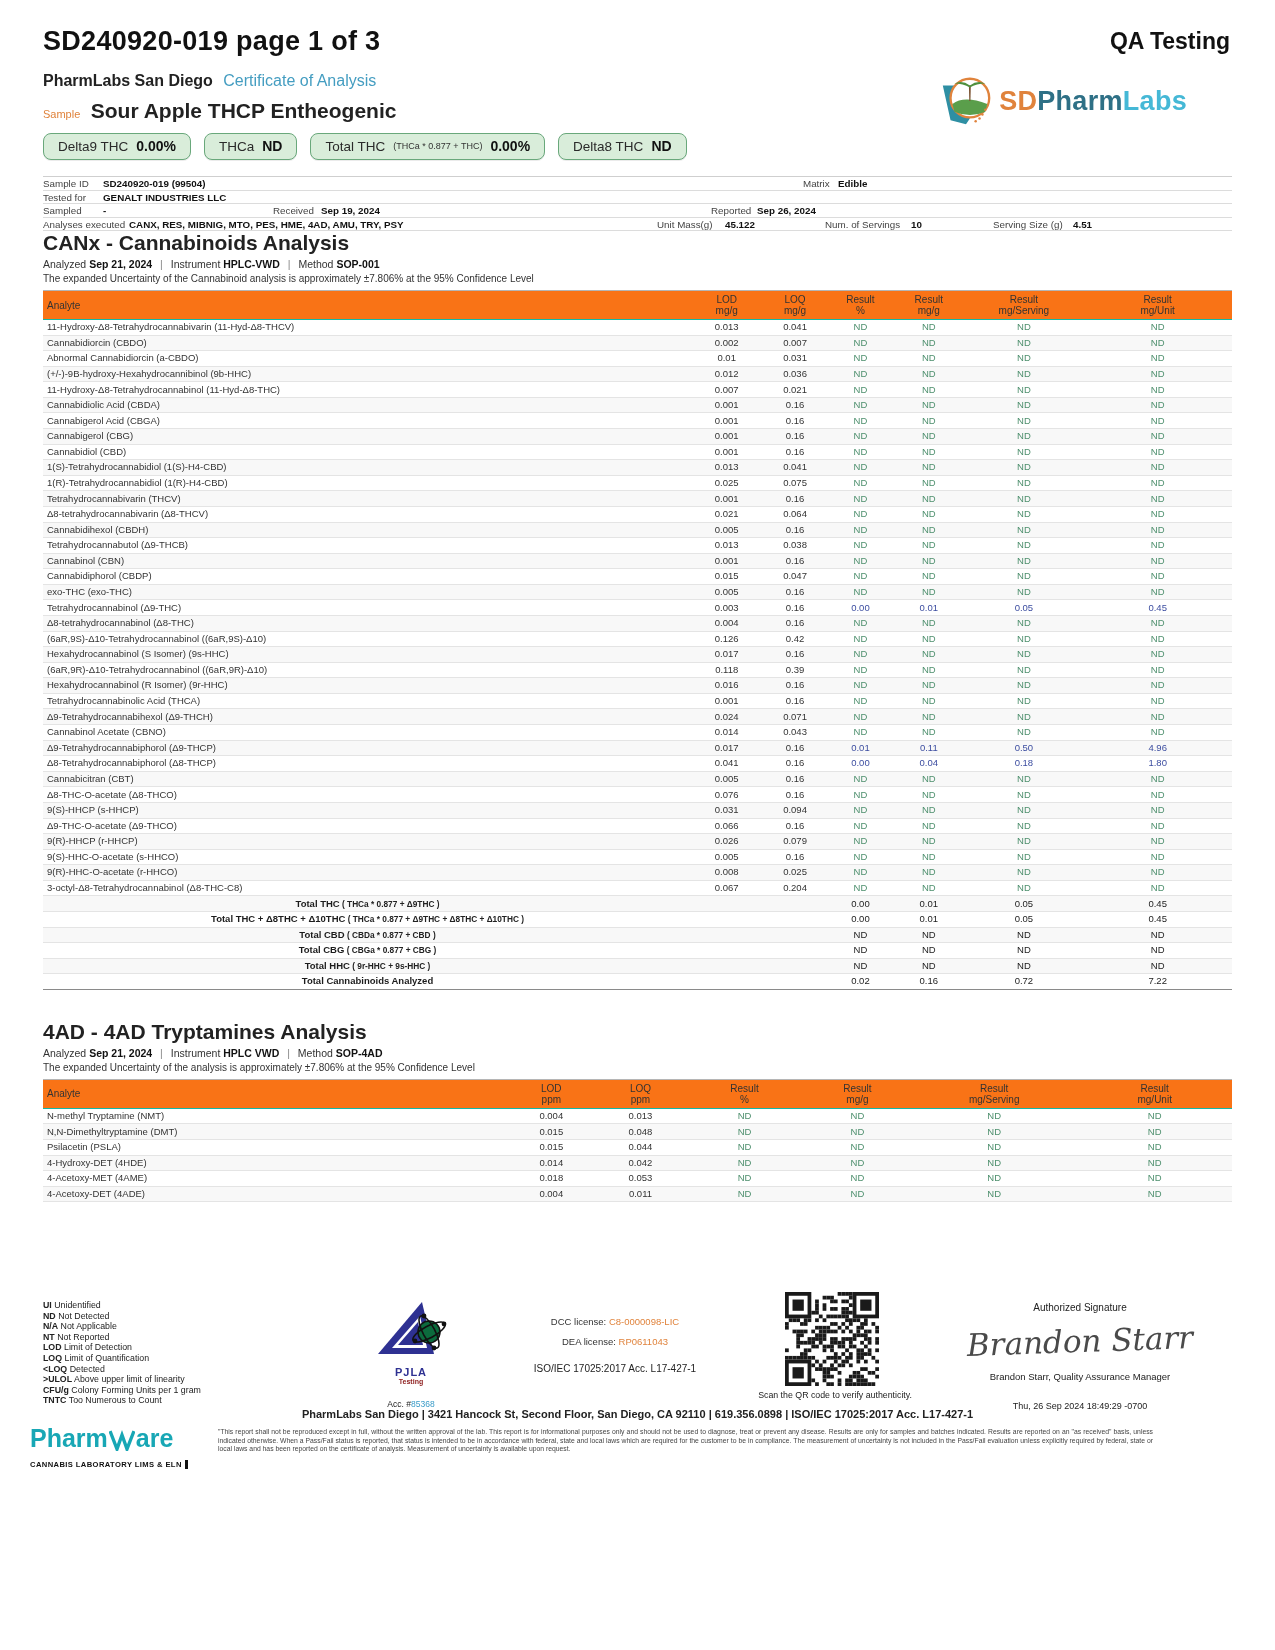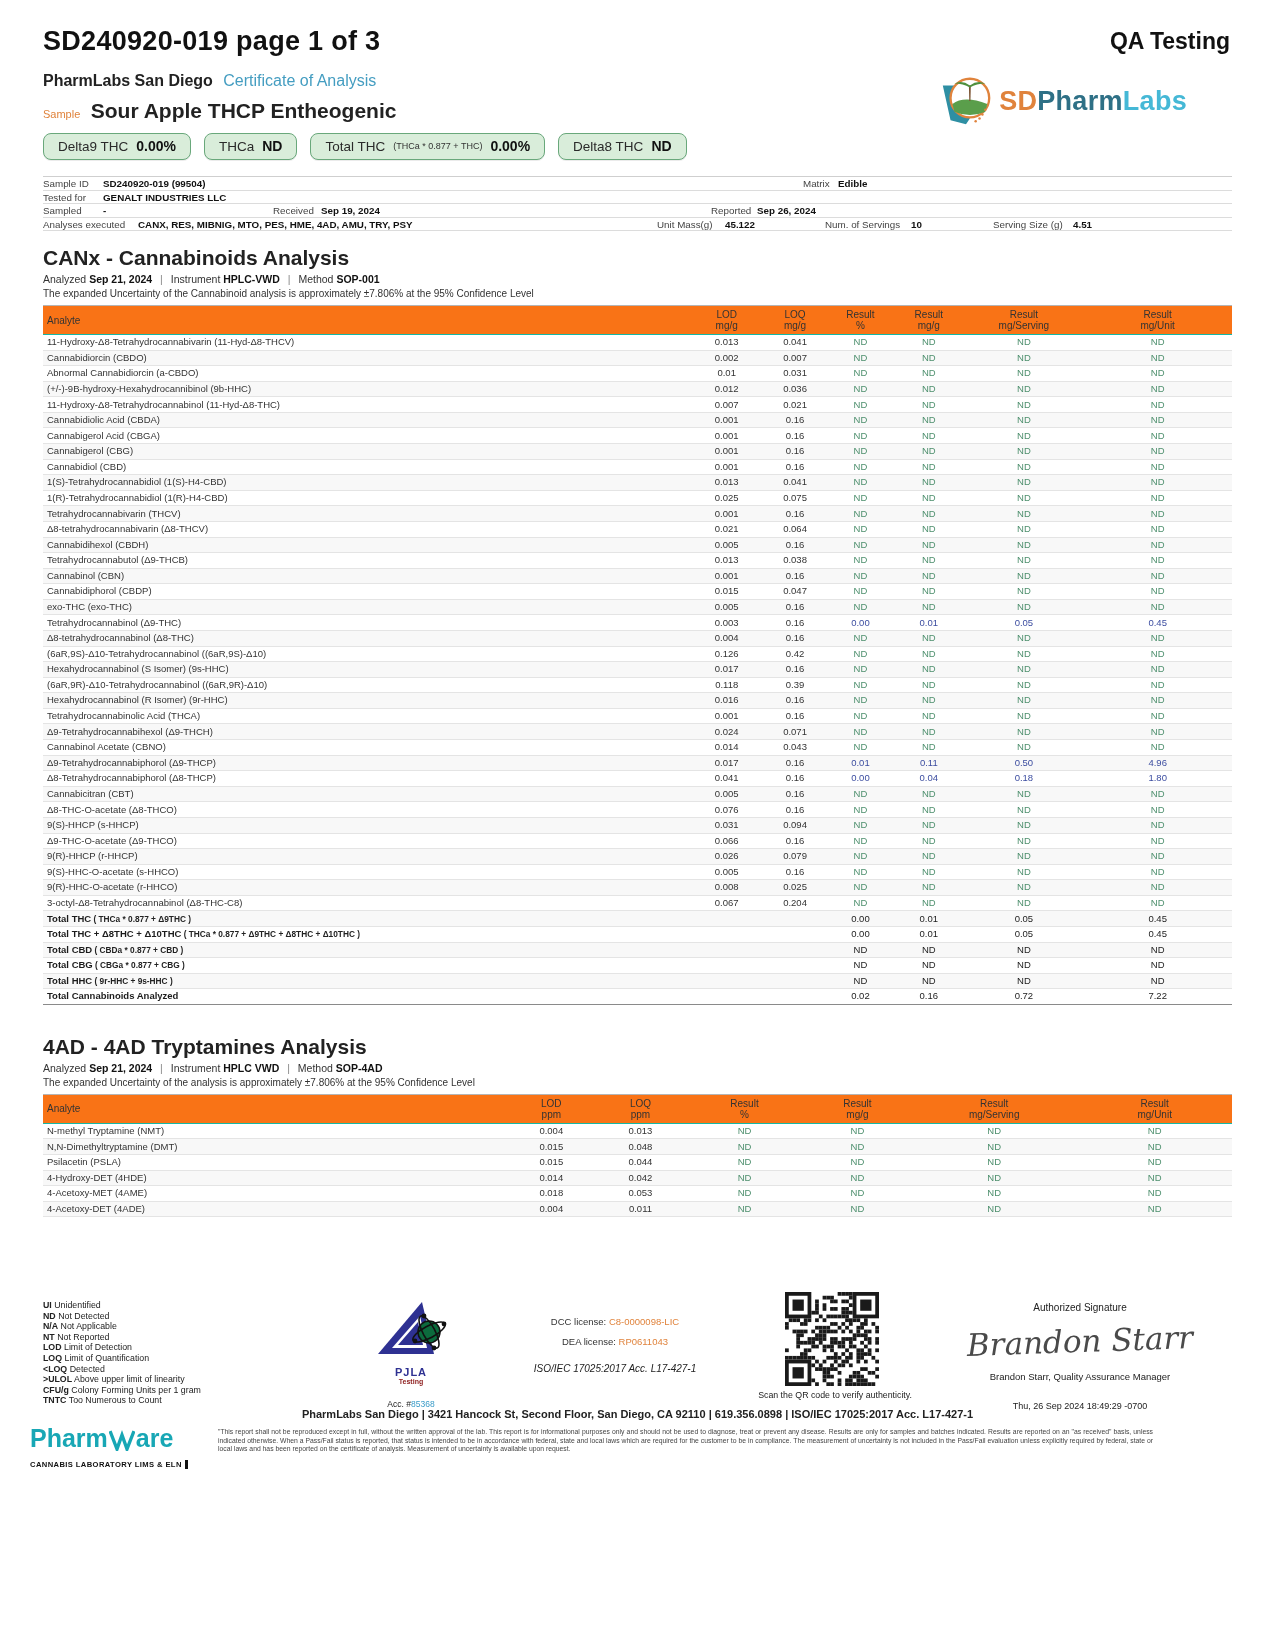--- a/index.html
+++ b/index.html
@@ -40,21 +40,21 @@
   .pill b { font-size:14px; color:#111; }
 
   
   .info { margin-top:16px; border-top:1px solid #cfcfcf; font-size:9.8px; }
   .info-row { position:relative; height:13.5px; border-bottom:1px solid #dcdcdc; }
   .info-row span { position:absolute; top:1px; white-space:nowrap; }
   .lbl { color:#444; }
   .val { color:#111; font-weight:700; }
 
   
-  .section-title { margin-top:15px; font-size:21px; font-weight:700; color:#222; }
+  .section-title { font-size:21px; font-weight:700; color:#222; }
   .section-meta { margin-top:3px; font-size:10.5px; color:#333; }
   .section-meta b { color:#111; }
   .section-meta .sep { color:#888; margin:0 5px; }
   .uncertainty { margin-top:3px; font-size:10px; color:#333; }
 
   
   table { width:100%; border-collapse:collapse; margin-top:6px; table-layout:fixed; }
   thead th {
     font-size:10px; font-weight:400; color:#333; text-align:center; vertical-align:middle;
     border-top:1px solid #b5b5b5; border-bottom:1px solid #14b8a6; background:#f97316;
@@ -63,39 +63,39 @@
   thead th.h-analyte { text-align:left; padding-left:4px; }
   tbody td {
     font-size:9.5px; padding:2.2px 3px; line-height:10.2px;
     border-bottom:1px solid #e4e4e4; text-align:center; color:#333;
     overflow:hidden; white-space:nowrap;
   }
   tbody tr.odd  { background:#f8f8f8; }
   tbody td.c-analyte { text-align:left; padding-left:4px; }
   td.nd  { color:#4d8f6d; }
   td.det { color:#3c4da0; }
-  tr.total td { color:#1c1c1c; }
+  tr.total td { color:#1c1c1c;text-align:center; }
   tr.total td.c-analyte b { font-weight:700; }
   tr.total td .frm { font-size:8.3px; font-weight:700; color:#222; }
   tr.total-last td { border-bottom:1.6px solid #8a8a8a; }
 
   
   .legend { position:absolute; left:43px; top:1300px; font-size:8.8px; line-height:10.6px; color:#222; }
   .legend b { font-weight:700; }
 
   .pjla { position:absolute; left:365px; top:1298px; width:92px; text-align:center; }
   .pjla-name { font-size:11px; font-weight:700; color:#2e3192; margin-top:2px; letter-spacing:1px; }
   .pjla-sub  { font-size:7px; font-weight:700; color:#8b1a1a; }
   .pjla-acc  { font-size:8.5px; color:#222; margin-top:14px; }
   .pjla-acc i { font-style:normal; color:#3a9bc7; }
 
   .licenses { position:absolute; left:500px; top:1316px; width:230px; text-align:center; }
   .lic-line { font-size:9.5px; color:#333; margin-bottom:9px; }
   .lic-line i { font-style:normal; color:#e0833c; }
-  .lic-iso { font-size:10px; color:#222; margin-top:16px;font-style:italic; }
+  .lic-iso { font-size:10px; color:#222; margin-top:16px; }
 
   .qr-wrap { position:absolute; left:752px; top:1292px; width:160px; text-align:right; }
   .qr-box { width:94px; height:94px; margin:0 auto; }
   .qr-caption { margin-top:4px; font-size:8.8px; color:#222; }
 
   .sig { position:absolute; left:930px; top:1302px; width:300px; text-align:center; }
   .sig-head { font-size:10px; color:#222; }
   .sig-script { margin-top:10px; font-family:"DejaVu Serif", serif; font-style:italic;
                 font-size:31px; color:#4a4a4a; transform:rotate(-2deg); }
   .sig-name { margin-top:12px; font-size:9.5px; color:#222; }
@@ -181,21 +181,21 @@
     <div class="info-row">
       <span class="lbl" style="left:0">Sampled</span>
       <span class="val" style="left:60px">-</span>
       <span class="lbl" style="left:230px">Received</span>
       <span class="val" style="left:278px">Sep 19, 2024</span>
       <span class="lbl" style="left:668px">Reported</span>
       <span class="val" style="left:714px">Sep 26, 2024</span>
     </div>
     <div class="info-row">
       <span class="lbl" style="left:0">Analyses executed</span>
-      <span class="val" style="left:95px">CANX, RES, MIBNIG, MTO, PES, HME, 4AD, AMU, TRY, PSY</span>
+      <span class="val" style="left:86px">CANX, RES, MIBNIG, MTO, PES, HME, 4AD, AMU, TRY, PSY</span>
       <span class="lbl" style="left:614px">Unit Mass(g)</span>
       <span class="val" style="left:682px">45.122</span>
       <span class="lbl" style="left:782px">Num. of Servings</span>
       <span class="val" style="left:868px">10</span>
       <span class="lbl" style="left:950px">Serving Size (g)</span>
       <span class="val" style="left:1030px">4.51</span>
     </div>
   </div>
 
   <div class="section-title">CANx - Cannabinoids Analysis</div>

